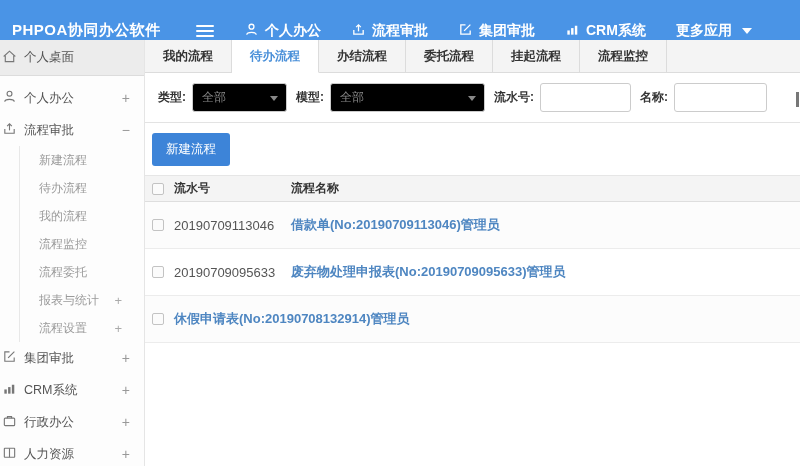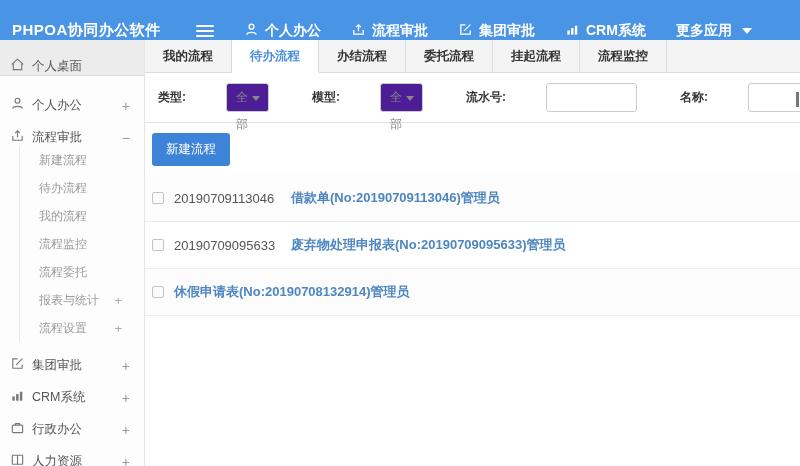--- a/index.html
+++ b/index.html
@@ -14,44 +14,44 @@
   .topnav { display:flex; align-items:center; }
   .topnav .nav-item { display:flex; align-items:center; margin-right:30px; font-size:14px; font-weight:bold; cursor:pointer; }
   .topnav .nav-item svg { margin-right:6px; }
   .caret-down { width:0; height:0; border-left:5px solid transparent; border-right:5px solid transparent; border-top:6px solid #fff; margin-left:10px; }
 
   
   .wrap { display:flex; height:426px; }
 
   
   .sidebar { width:145px; background:#fdfdfd; border-right:1px solid #e5e5e5; font-size:12.5px; color:#555; flex-shrink:0; }
-  .side-item { display:flex; align-items:flex-end; height:32px; padding:0 14px 0 10px; cursor:pointer; }
+  .side-item { display:flex; align-items:center; height:32px; padding:0 14px 0 2px; cursor:pointer; }
   .side-item svg { flex-shrink:0; }
   .side-item .lbl { margin-left:7px; }
   .side-item .expand { margin-left:auto; color:#999; font-size:14px; font-weight:300; }
   .side-item.selected { height:36px; background:#ececec; border-bottom:1px solid #dcdcdc; margin-bottom:6px; }
   .submenu { margin-left:19px; border-left:1px solid #e8e8e8; }
   .submenu .sub-item { display:flex; align-items:center; height:28px; padding:0 22px 0 19px; color:#9a9a9a; font-size:12px; cursor:pointer; }
   .submenu .sub-item .expand { margin-left:auto; color:#aaa; font-size:13px; }
 
   
   .main { flex:1; display:flex; flex-direction:column; background:#fff; min-width:0; }
 
   
   .tabbar { display:flex; height:33px; flex-shrink:0; }
   .tab { width:87px; background:#f4f4f4; border-right:1px solid #dcdcdc; border-bottom:1px solid #dcdcdc;
     font-size:12.5px; font-weight:bold; color:#333; text-align:center; line-height:32px; cursor:pointer; }
   .tab.active { background:#fff; border-bottom-color:#fff; color:#4a90d9; }
   .tab-filler { flex:1; background:#f4f4f4; border-bottom:1px solid #dcdcdc; }
 
   
   .filterbar { position:relative; height:50px; display:flex; align-items:center; padding-left:13px;
-    border-bottom:1px solid #e3e3e3; flex-shrink:0;gap:34px; }
+    border-bottom:1px solid #e3e3e3; flex-shrink:0; }
   .f-label { font-size:12px; font-weight:bold; color:#333; margin-right:6px; white-space:nowrap; }
-  .f-select { position:relative; height:29px; border:1px solid #ccc; border-radius:3px; background:#4c1d95;
+  .f-select { position:relative; height:29px; border:1px solid #ccc; border-radius:3px; background:#000000;
     font-size:12px; color:#888; line-height:27px; padding:0 20px 0 9px; margin-right:9px; cursor:pointer; }
   .f-select .sel-caret { position:absolute; right:8px; top:12px; width:0; height:0;
     border-left:4px solid transparent; border-right:4px solid transparent; border-top:5px solid #888; }
   .f-input { height:29px; border:1px solid #ccc; border-radius:3px; margin-right:9px; padding:0 6px;
     font-size:12px; color:#555; outline:none; font-family:inherit; }
   .frag { position:absolute; right:1px; top:19px; width:3px; height:15px; background:#777; }
 
   
   .toolbar { padding:10px 0 9px 7px; flex-shrink:0; }
   .btn-primary { display:inline-block; background:#3d84d8; color:#fff; font-size:12.5px;
@@ -232,20 +232,27 @@
       <input class="f-input" style="width: 91px;" value="">
       <span class="f-label">名称:</span>
       <input class="f-input" style="width: 93px;" value="">
       <span class="frag"></span>
     </div>
 
     <div class="toolbar">
       <button class="btn-primary">新建流程</button>
     </div>
 
+    <div class="thead">
+      <span class="cell-check">
+          <span class="cb"></span>
+        </span>
+      <span class="cell-serial">流水号</span>
+      <span class="cell-name">流程名称</span>
+    </div>
 
     <div class="trow odd">
       <span class="cell-check">
           <span class="cb"></span>
         </span>
       <span class="cell-serial">20190709113046</span>
       <span class="cell-name"><a>借款单(No:20190709113046)管理员</a></span>
     </div>
     <div class="trow">
       <span class="cell-check">

